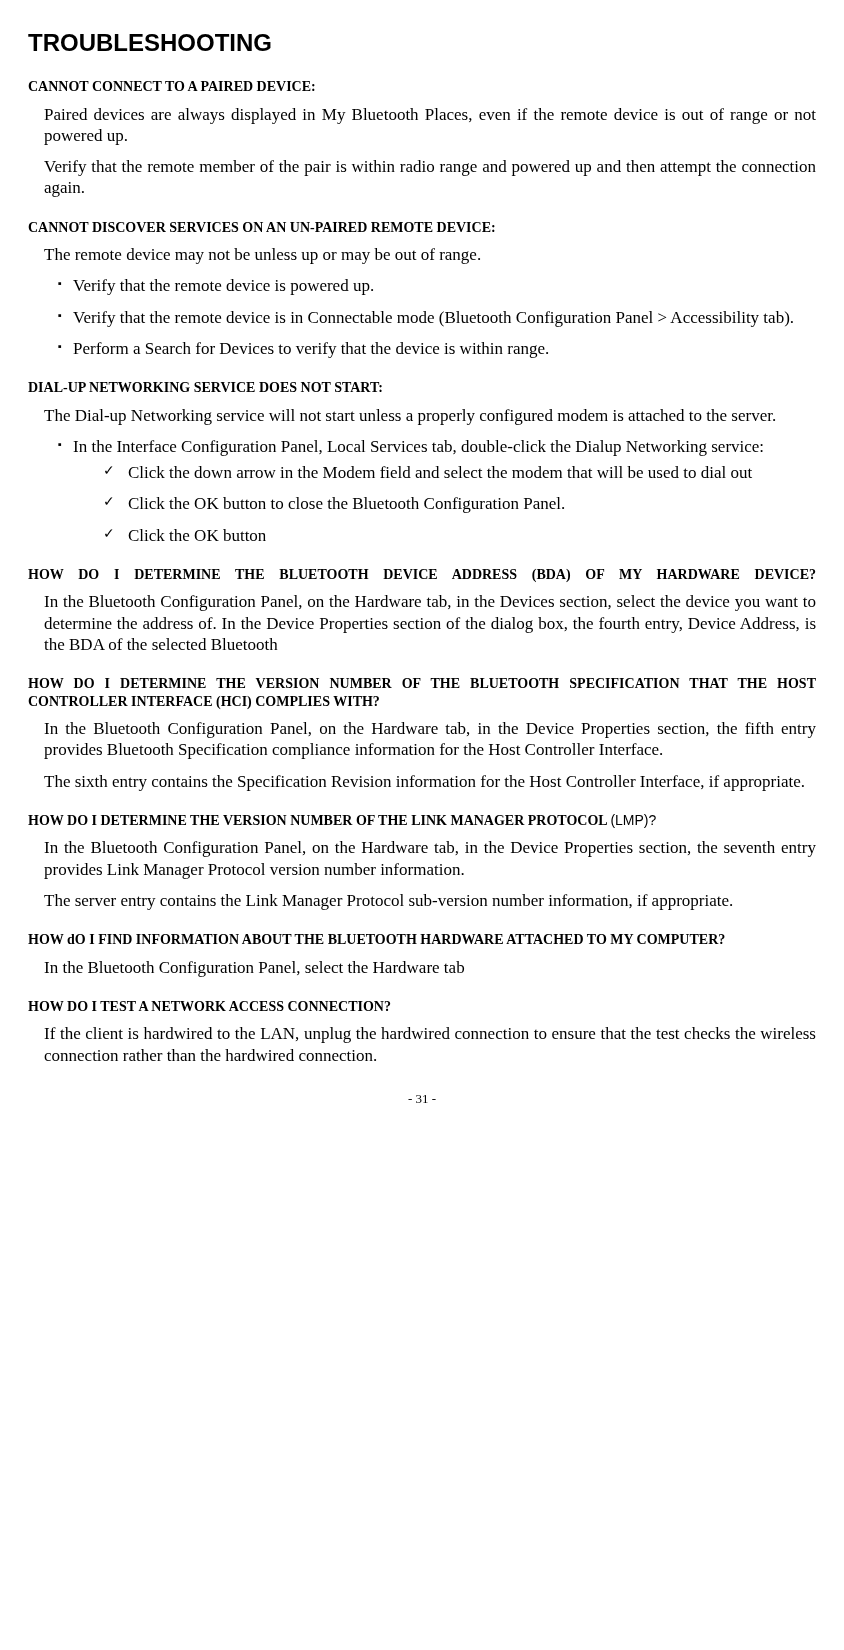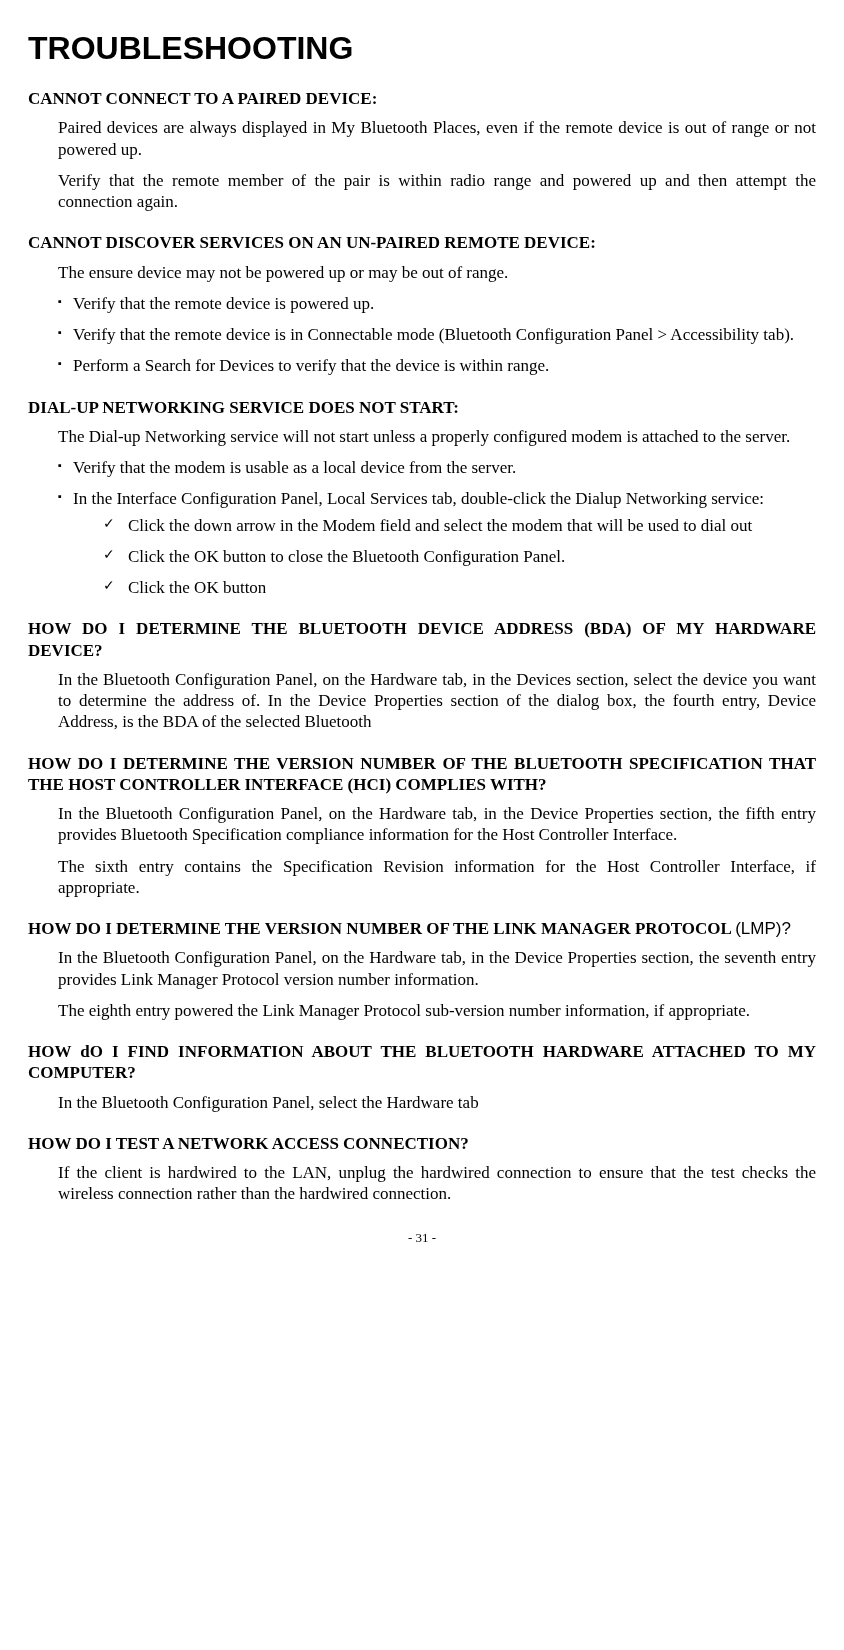--- a/index.html
+++ b/index.html
@@ -8,32 +8,32 @@
       color: #000;
       background: #fff;
       margin: 0;
       padding: 28px 28px 28px 28px;
       width: 788px;
       line-height: 1.25;
     }
     .page-title {
       font-family: Arial, Helvetica, sans-serif;
       font-weight: bold;
-      font-size: 32px;
+      font-size: 24px;
       margin-bottom: 20px;
     }
     .section-heading {
       font-weight: bold;
-      font-size: 17px;
+      font-size: 14px;
       margin-top: 20px;
       margin-bottom: 8px;
       text-align: justify;
     }
     .body-para {
-      margin-left: 30px;
+      margin-left: 16px;
       margin-bottom: 10px;
       text-align: justify;
     }
     .bullet-list {
       list-style: none;
       padding-left: 30px;
       margin: 0;
     }
     .bullet-list > li {
       position: relative;
@@ -77,31 +77,30 @@
 </head>
 <body>
 
 <div class="page-title">TROUBLESHOOTING</div>
 
 <div class="section-heading">CANNOT CONNECT TO A PAIRED DEVICE:</div>
 <div class="body-para">Paired devices are always displayed in My Bluetooth Places, even if the remote device is out of range or not powered up.</div>
 <div class="body-para">Verify that the remote member of the pair is within radio range and powered up and then attempt the connection again.</div>
 
 <div class="section-heading">CANNOT DISCOVER SERVICES ON AN UN-PAIRED REMOTE DEVICE:</div>
-<div class="body-para">The ensure device may not be powered up or may be out of range.</div>
+<div class="body-para">The remote device may not be unless up or may be out of range.</div>
 <ul class="bullet-list">
   <li>Verify that the remote device is powered up.</li>
   <li>Verify that the remote device is in Connectable mode (Bluetooth Configuration Panel &gt; Accessibility tab).</li>
   <li>Perform a Search for Devices to verify that the device is within range.</li>
 </ul>
 
 <div class="section-heading">DIAL-UP NETWORKING SERVICE DOES NOT START:</div>
 <div class="body-para">The Dial-up Networking service will not start unless a properly configured modem is attached to the server.</div>
 <ul class="bullet-list">
-  <li>Verify that the modem is usable as a local device from the server.</li>
   <li>
     <span>In the Interface Configuration Panel, Local Services tab, double-click the Dialup Networking service:</span>
     <ul class="check-list">
       <li>Click the down arrow in the Modem field and select the modem that will be used to dial out</li>
       <li>Click the OK button to close the Bluetooth Configuration Panel.</li>
       <li>Click the OK button</li>
     </ul>
   </li>
 </ul>
 
@@ -113,21 +112,21 @@
 <div class="section-heading" style="text-align:justify;">
   <span>HOW DO I DETERMINE THE VERSION NUMBER OF THE BLUETOOTH SPECIFICATION THAT THE HOST CONTROLLER INTERFACE (HCI) COMPLIES WITH?</span>
 </div>
 <div class="body-para">In the Bluetooth Configuration Panel, on the Hardware tab, in the Device Properties section, the fifth entry provides Bluetooth Specification compliance information for the Host Controller Interface.</div>
 <div class="body-para">The sixth entry contains the Specification Revision information for the Host Controller Interface, if appropriate.</div>
 
 <div class="section-heading" style="text-align:justify;">
   <span>HOW DO I DETERMINE THE VERSION NUMBER OF THE LINK MANAGER PROTOCOL </span><span class="arial-part">(LMP)?</span>
 </div>
 <div class="body-para">In the Bluetooth Configuration Panel, on the Hardware tab, in the Device Properties section, the seventh entry provides Link Manager Protocol version number information.</div>
-<div class="body-para">The eighth entry powered the Link Manager Protocol sub-version number information, if appropriate.</div>
+<div class="body-para">The server entry contains the Link Manager Protocol sub-version number information, if appropriate.</div>
 
 <div class="section-heading">HOW dO I FIND INFORMATION ABOUT THE BLUETOOTH HARDWARE ATTACHED TO MY COMPUTER?</div>
 <div class="body-para">In the Bluetooth Configuration Panel, select the Hardware tab</div>
 
 <div class="section-heading">HOW DO I TEST A NETWORK ACCESS CONNECTION?</div>
 <div class="body-para">If the client is hardwired to the LAN, unplug the hardwired connection to ensure that the test checks the wireless connection rather than the hardwired connection.</div>
 
 <div class="page-number">- 31 -</div>
 
 </body></html>

